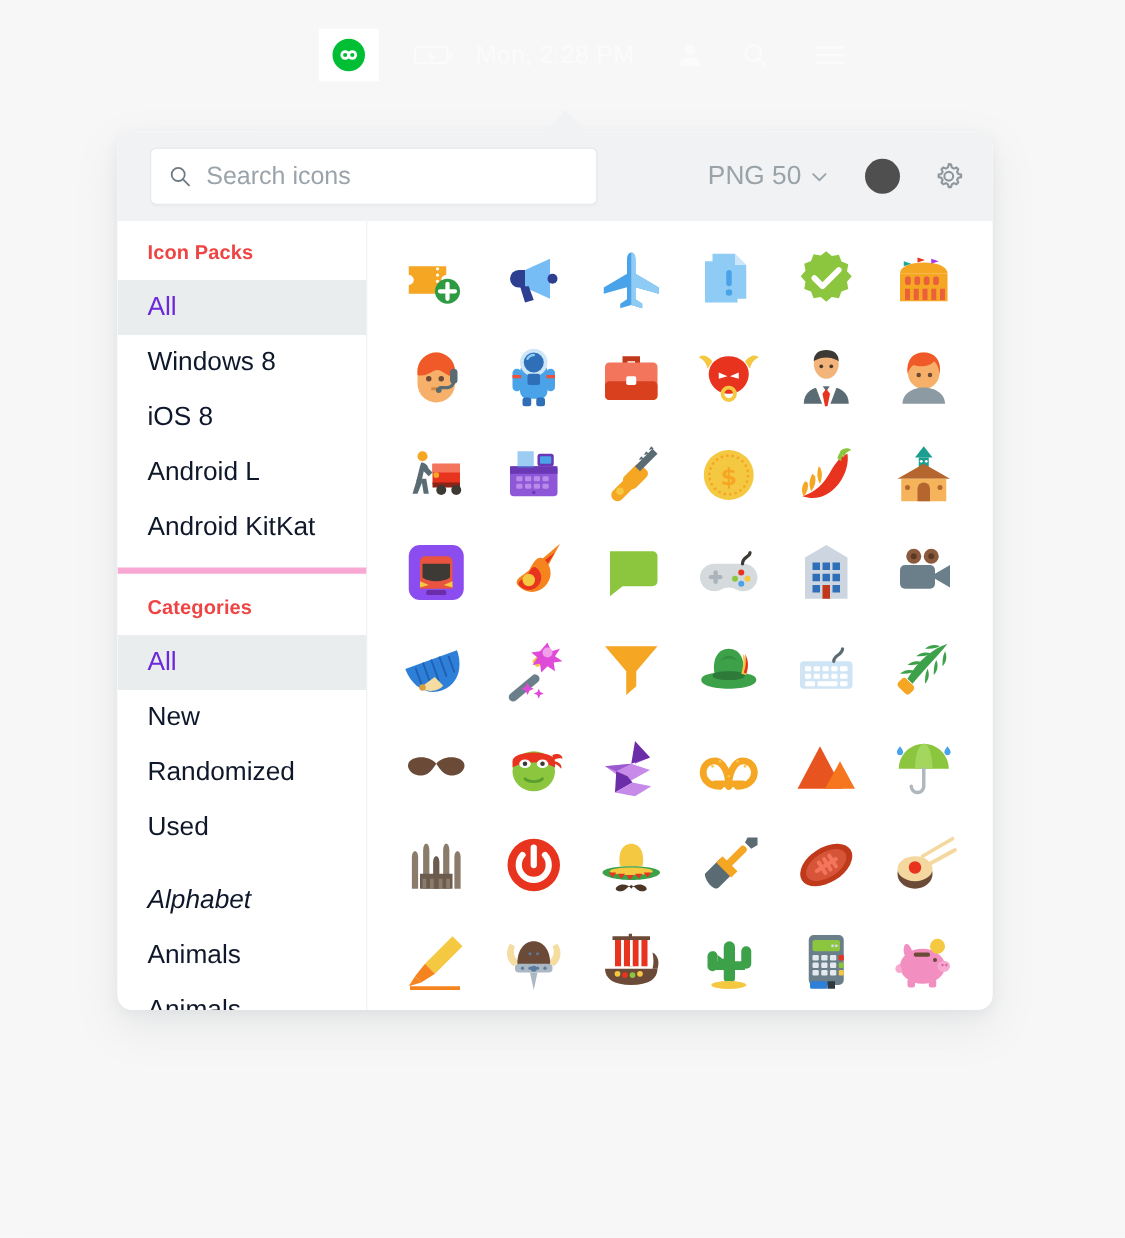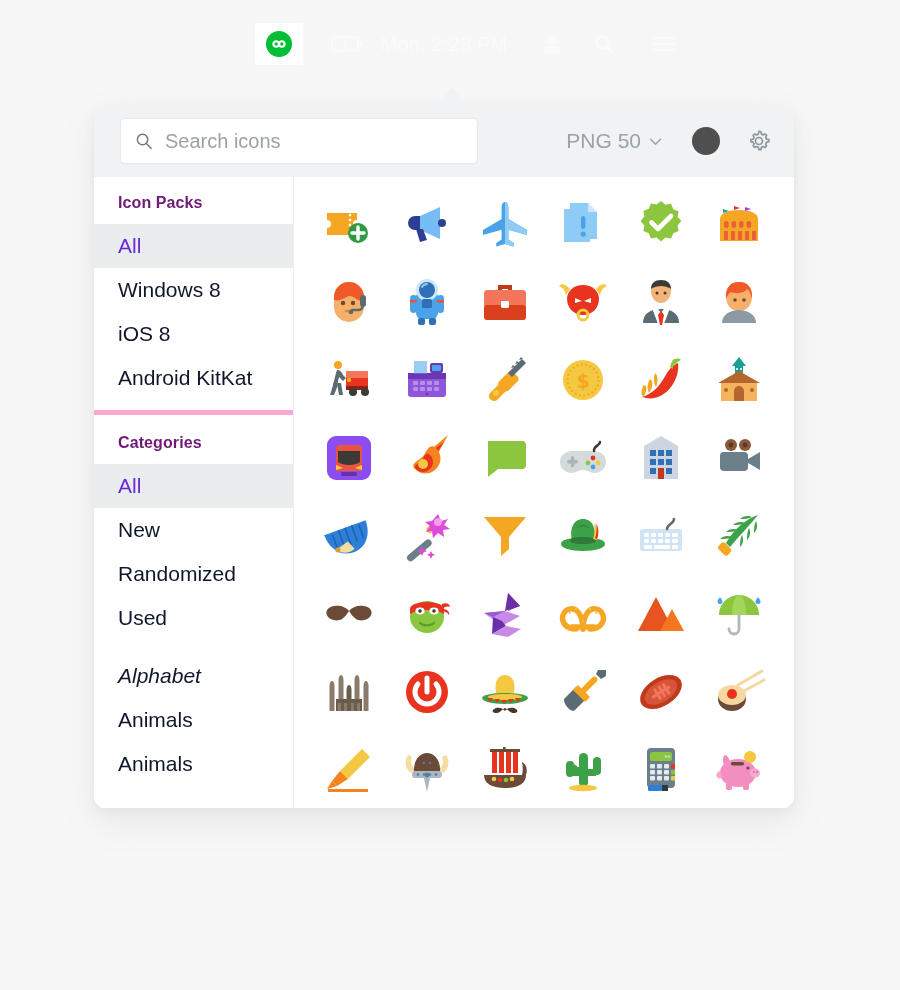--- a/index.html
+++ b/index.html
@@ -174,21 +174,21 @@
     width: 200px;
     flex: 0 0 200px;
     border-right: 1px solid #eceeef;
     background: #ffffff;
     padding-top: 6px;
   }
   .side-group + .side-group { border-top: 5px solid #f9a8d4; margin-top: 10px; padding-top: 8px; }
   .side-title {
     font-size: 16px;
     font-weight: bold;
-    color: #701a75;
+    color: #ef4444;
     padding: 11px 0 12px 24px;
     letter-spacing: .1px;
   }
   .side-item {
     font-size: 21px;
     color: #0f172a;
     padding: 6px 0 6px 24px;
     line-height: 32px;
     cursor: pointer;
     user-select: none;
@@ -313,20 +313,21 @@
 
     <div class="pop-body">
 
       <div class="sidebar">
 
         <div class="side-group">
           <div class="side-title">Icon Packs</div>
           <div class="side-item selected">All</div>
           <div class="side-item">Windows 8</div>
           <div class="side-item">iOS 8</div>
+          <div class="side-item">Android L</div>
           <div class="side-item">Android KitKat</div>
         </div>
 
         <div class="side-group">
           <div class="side-title">Categories</div>
           <div class="side-item selected">All</div>
           <div class="side-item">New</div>
           <div class="side-item">Randomized</div>
           <div class="side-item">Used</div>
           <div class="side-item spaced">Alphabet</div>

